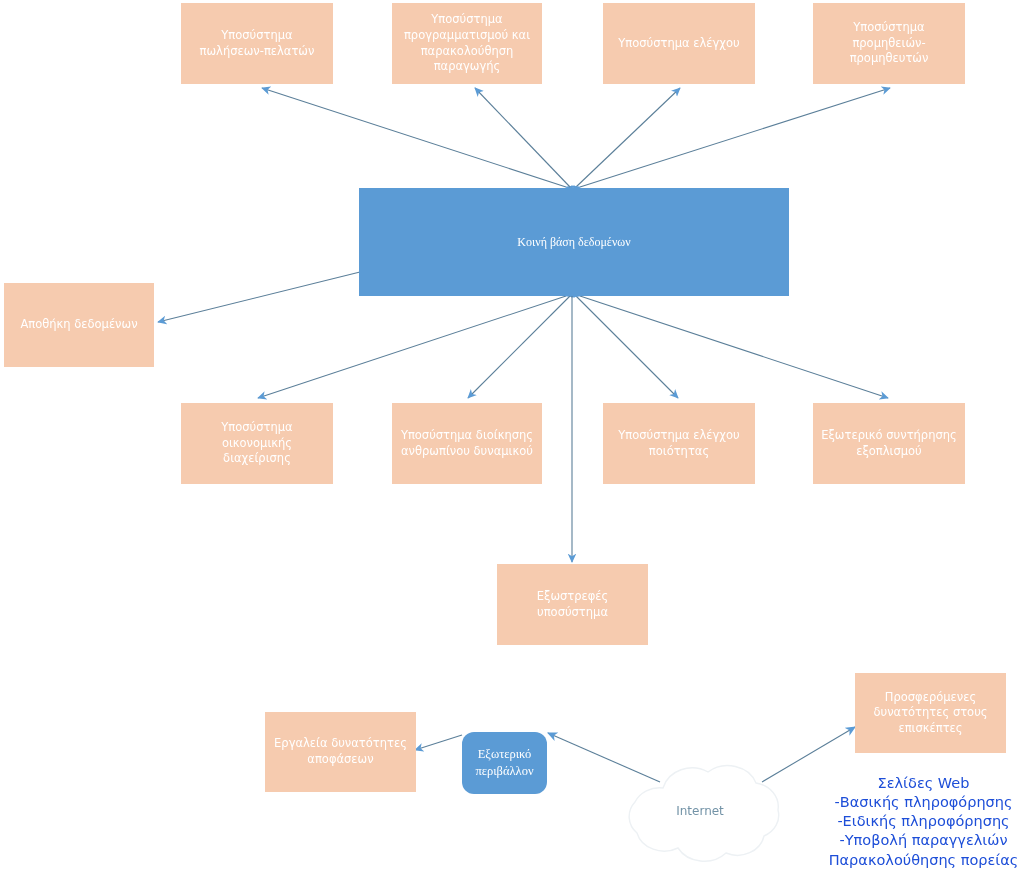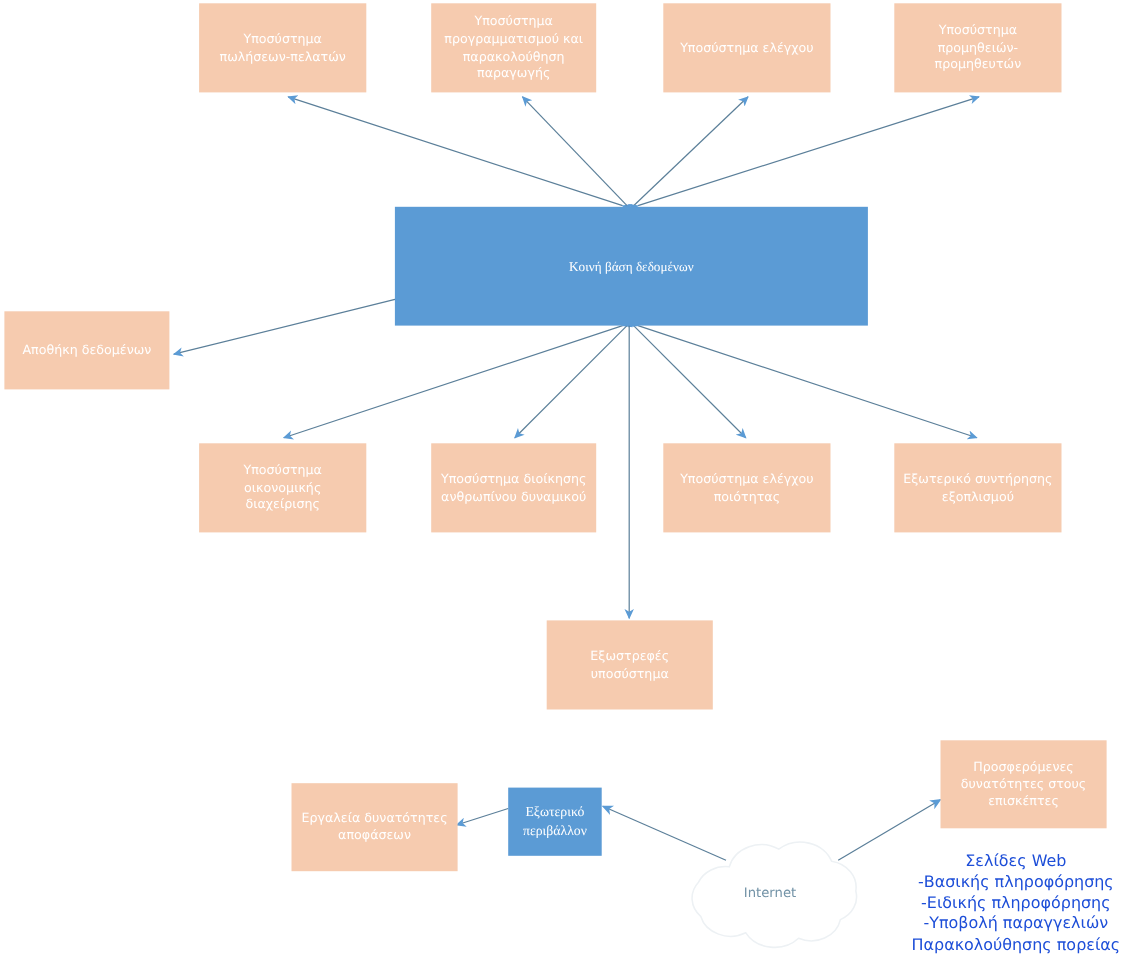--- a/index.html
+++ b/index.html
@@ -146,21 +146,21 @@
       <span>προμηθευτών</span>
     </span>
   </div>
 
   <div class="node blue db" style="left:359px; top:188px; width:430px; height:108px;">
     <span>
       <span>Κοινή βάση δεδομένων</span>
     </span>
   </div>
 
-  <div class="node peach" style="left:4px; top:283px; width:150px; height:71px;">
+  <div class="node peach" style="left:4px; top:283px; width:150px; height:84px;">
     <span>
       <span>Αποθήκη δεδομένων</span>
     </span>
   </div>
 
   <div class="node peach" style="left:181px; top:403px; width:152px; height:81px;">
     <span>
       <span>Υποσύστημα οικονομικής</span>
       <span>διαχείρισης</span>
     </span>
@@ -193,21 +193,21 @@
     </span>
   </div>
 
   <div class="node peach" style="left:265px; top:712px; width:151px; height:80px;">
     <span>
       <span>Εργαλεία δυνατότητες</span>
       <span>αποφάσεων</span>
     </span>
   </div>
 
-  <div class="node blue extenv" style="left:462px; top:716px; width:85px; height:62px;">
+  <div class="node blue extenv" style="left:462px; top:732px; width:85px; height:62px;border-radius:12px;">
     <span>
       <span>Εξωτερικό</span>
       <span>περιβάλλον</span>
     </span>
   </div>
 
   <div class="node peach" style="left:855px; top:673px; width:151px; height:80px;">
     <span>
       <span>Προσφερόμενες</span>
       <span>δυνατότητες στους</span>

